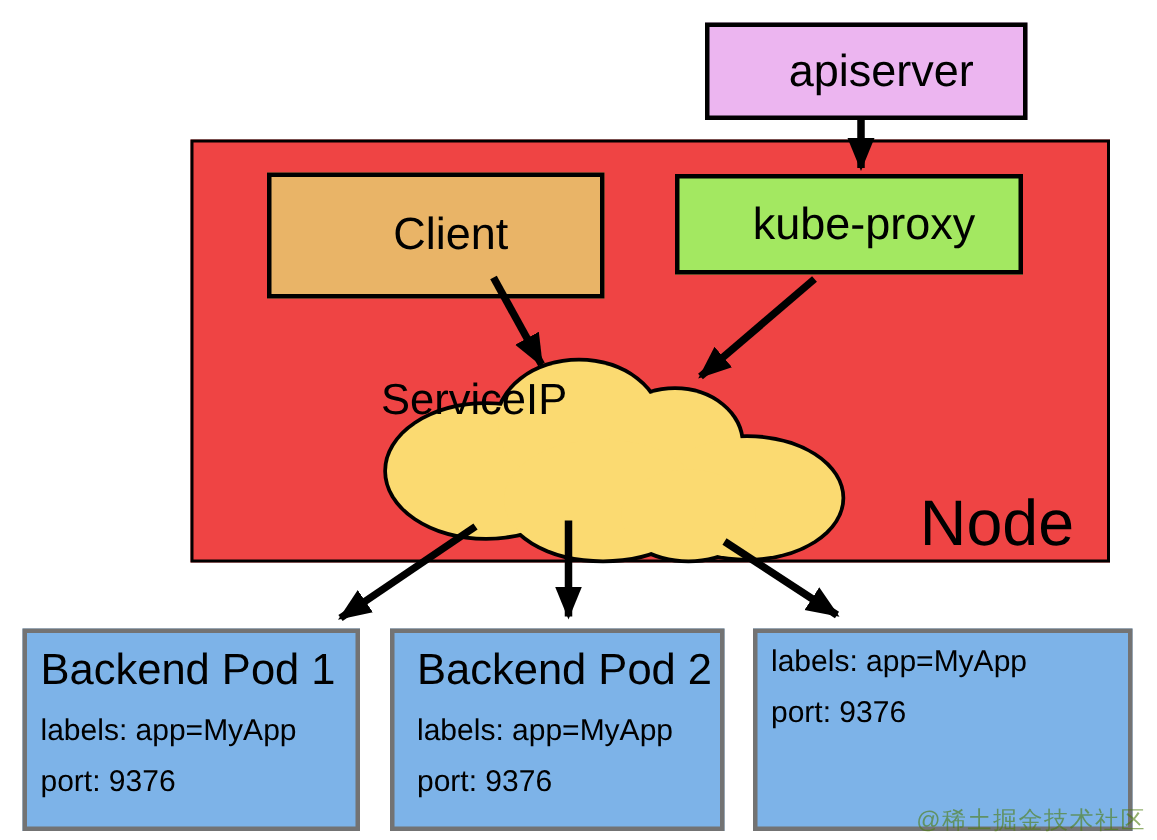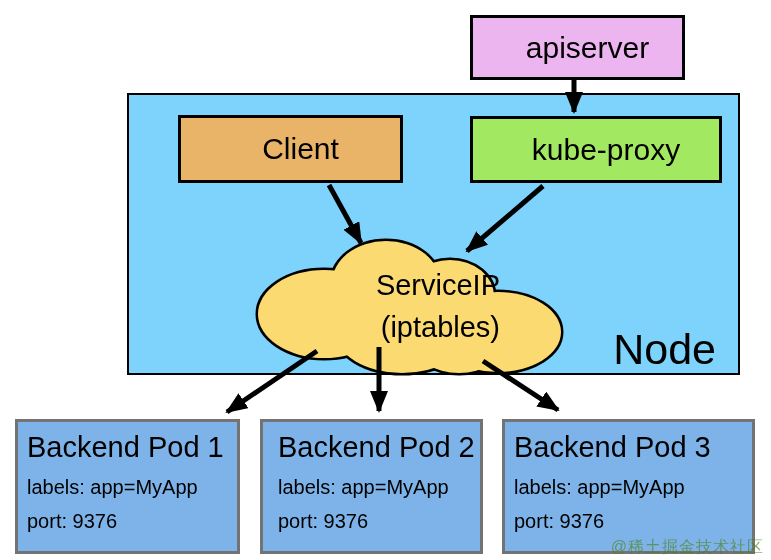--- a/index.html
+++ b/index.html
@@ -15,21 +15,21 @@
     height: 560px;
     background: #ffffff;
     overflow: hidden;
   }
   
   .node-box {
     position: absolute;
     left: 127px; top: 93px;
     width: 613px; height: 282px;
     border: 2px solid #000;
-    background: #7dd3fc;
+    background: #ef4444;
     box-sizing: border-box;
   }
   .node-label {
     position: absolute;
     right: 22px; bottom: 2px;
     font-size: 43px;
     line-height: 1.0;
     white-space: nowrap;
   }
   
@@ -38,36 +38,36 @@
     box-sizing: border-box;
     border: 3px solid #000;
     display: flex;
     align-items: center;
     justify-content: center;
     font-size: 30px;
     white-space: nowrap;
     padding-left: 20px;
   }
   .apiserver { left: 470px; top: 15px;  width: 215px; height: 65px; background: var(--c-apiserver); }
-  .client    { left: 178px; top: 115px; width: 225px; height: 68px; background: var(--c-client); }
-  .kubeproxy { left: 450px; top: 116px; width: 252px; height: 67px; background: var(--c-kube-proxy); margin-left: 20px; }
+  .client    { left: 178px; top: 115px; width: 225px; height: 84px; background: var(--c-client); }
+  .kubeproxy { left: 450px; top: 116px; width: 232px; height: 67px; background: var(--c-kube-proxy); }
   
   .cloud {
     position: absolute;
     left: 254px; top: 236px;
     width: 312px; height: 142px;
   }
   .cloud svg { position: absolute; left: 0; top: 0; overflow: visible; }
   .cloud-e   { fill: var(--c-cloud); }
   .cloud-stroke { stroke: #000; stroke-width: 5px; }
   .cloud-text {
     position: absolute;
-    left: 0; top: 28px;
+    left: 0; top: 10px;
     width: 246px;
-    text-align: right;
+    text-align: left;
     font-size: 29px;
     line-height: 42px;
   }
   
   .pod {
     position: absolute;
     top: 419px;
     height: 135px;
     box-sizing: border-box;
     border: 3px solid #737373;
@@ -132,36 +132,34 @@
         <ellipse class="cloud-e" cx="70" cy="78" rx="66" ry="44"></ellipse>
         <ellipse class="cloud-e" cx="132" cy="47" rx="54" ry="42"></ellipse>
         <ellipse class="cloud-e" cx="196" cy="60" rx="44" ry="36"></ellipse>
         <ellipse class="cloud-e" cx="244" cy="96" rx="63" ry="40"></ellipse>
         <ellipse class="cloud-e" cx="148" cy="97" rx="66" ry="40"></ellipse>
         <ellipse class="cloud-e" cx="205" cy="107" rx="45" ry="30"></ellipse>
       </g>
     </svg>
     <div class="cloud-text">
       <div>ServiceIP</div>
-      <div>(iptables)</div>
     </div>
   </div>
 
   <div class="pod pod-1">
     <div class="pod-title">Backend Pod 1</div>
     <div class="pod-line">labels: app=MyApp</div>
     <div class="pod-line">port: 9376</div>
   </div>
   <div class="pod pod-2">
     <div class="pod-title">Backend Pod 2</div>
     <div class="pod-line">labels: app=MyApp</div>
     <div class="pod-line">port: 9376</div>
   </div>
   <div class="pod pod-3">
-    <div class="pod-title">Backend Pod 3</div>
     <div class="pod-line">labels: app=MyApp</div>
     <div class="pod-line">port: 9376</div>
   </div>
 
   <svg class="arrows" width="771" height="560" viewBox="0 0 771 560">
     <defs>
       <marker id="ah" markerUnits="userSpaceOnUse" markerWidth="24" markerHeight="20" refX="20" refY="9" orient="auto">
         <path d="M0,0 L22,9 L0,18 Z" fill="#000"></path>
       </marker>
     </defs>

